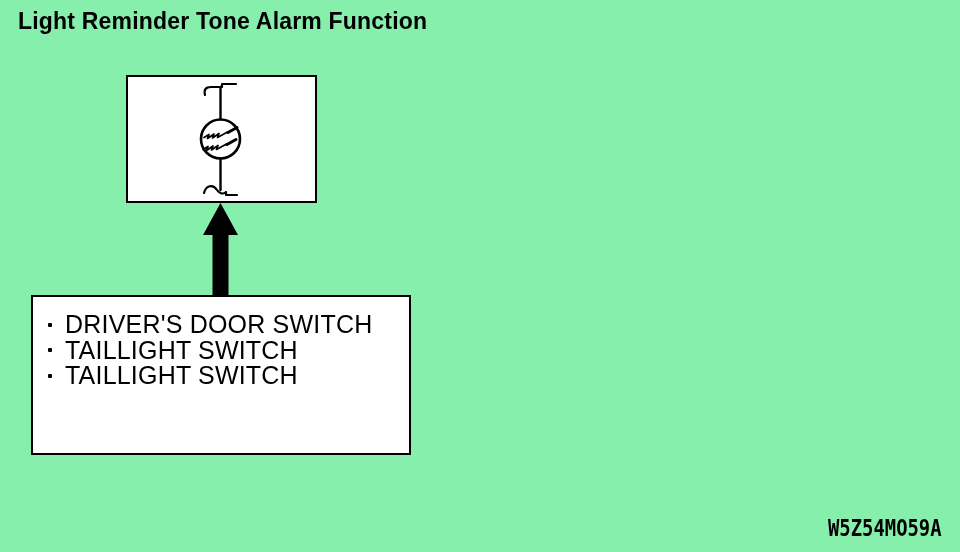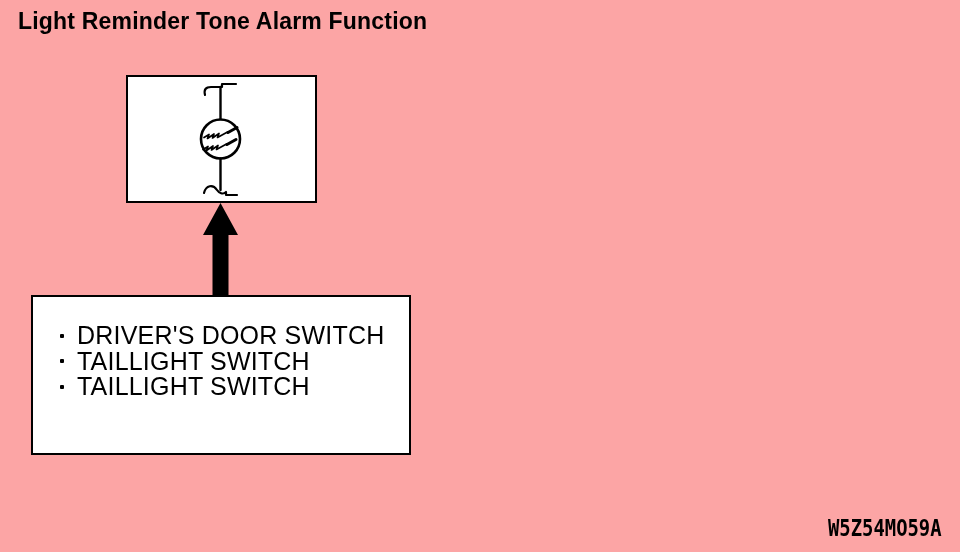--- a/index.html
+++ b/index.html
@@ -4,21 +4,21 @@
 <style>
   html, body {
     margin: 0;
     padding: 0;
     background: #ffffff;
   }
   .page {
     position: relative;
     width: 960px;
     height: 552px;
-    background: #fca5a5;
+    background: #86efac;
     font-family: "Liberation Sans", sans-serif;
     color: #000000;
     overflow: hidden;
   }
   .title {
     position: absolute;
     left: 18px;
     top: 8px;
     font-size: 23px;
     font-weight: bold;
@@ -63,22 +63,21 @@
   .input-box-header {
     height: 27.5px;
     border-bottom: 2px solid #000000;
     display: flex;
     align-items: center;
     justify-content: center;
     font-size: 25px;
     letter-spacing: 0.2px;
   }
   .input-box-items {
-    padding: 26px 0 0 15px;
-    margin-left: 12px;
+    padding: 15px 0 0 15px;
   }
   .input-item {
     display: flex;
     align-items: center;
     height: 25.5px;
     font-size: 25px;
     letter-spacing: 0.2px;
     white-space: nowrap;
   }
   .bullet {

